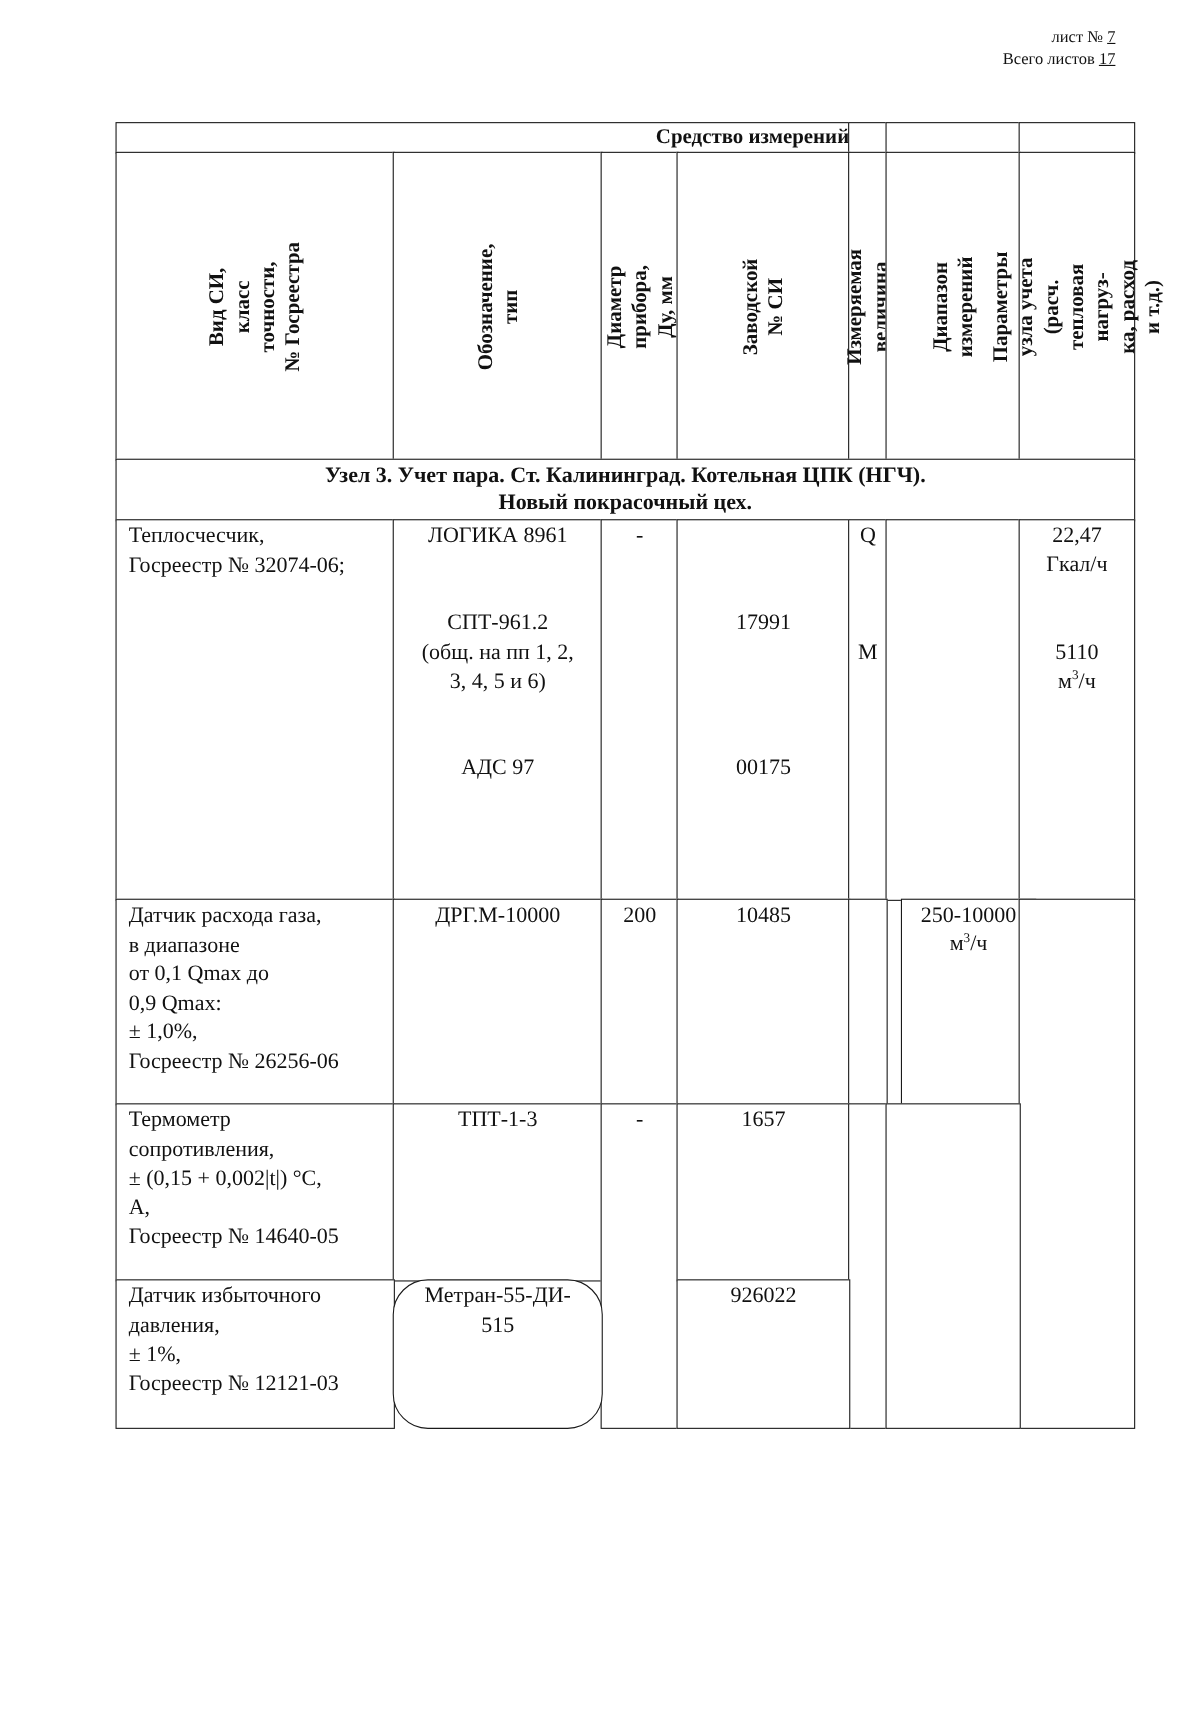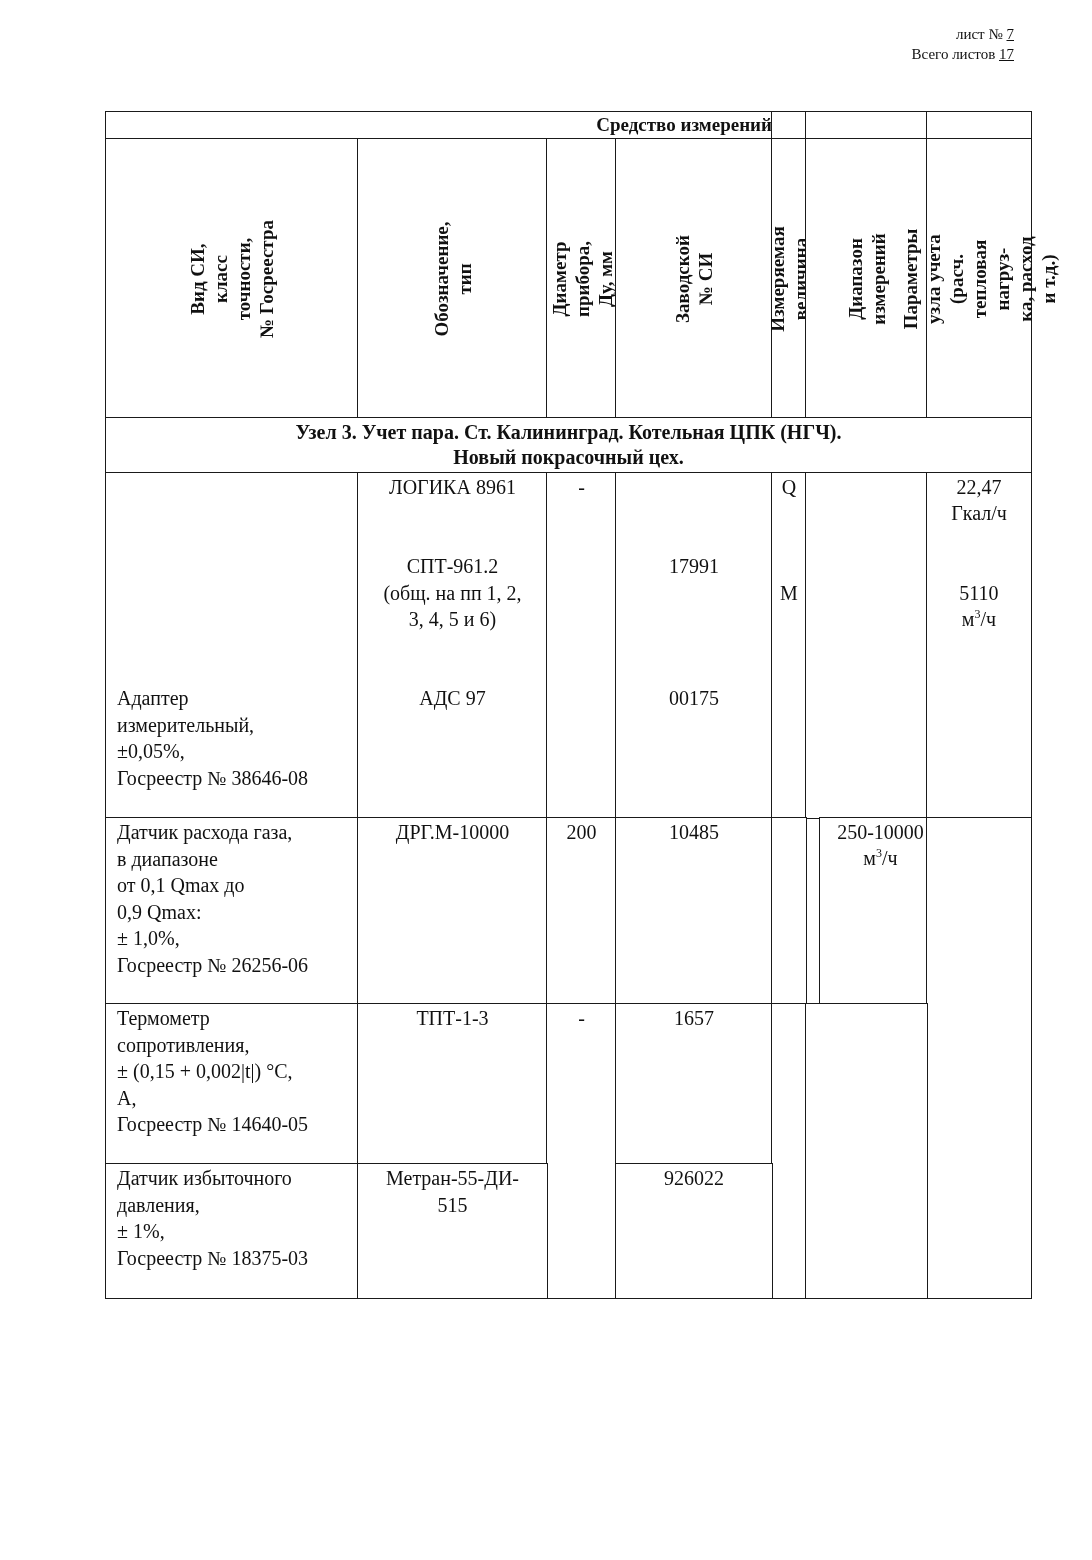--- a/index.html
+++ b/index.html
@@ -64,24 +64,22 @@
 (расч. тепловая нагруз-
 ка, расход и т.д.)</div>
   </div>
 
   <div class="cell" style="left:105px;top:417px;width:927px;height:57px;">
     <div class="node-title">Узел 3. Учет пара. Ст. Калининград. Котельная ЦПК (НГЧ).
 Новый покрасочный цех.</div>
   </div>
 
   <div class="cell" style="left:105px;top:472px;width:254px;height:347px;">
-    <div class="t" style="left:11px;top:212px;">Адаптер
-измерительный,
-±0,05%,
-Госреестр № 38646-08</div>
+    <div class="t" style="left:11px;top:1px;">Теплосчесчик,
+Госреестр № 32074-06;</div>
   </div>
   <div class="cell" style="left:357px;top:472px;width:191px;height:347px;">
     <div class="t c" style="left:0;right:0;top:1px;">ЛОГИКА 8961</div>
     <div class="t c" style="left:0;right:0;top:80px;">СПТ-961.2
 (общ. на пп 1, 2,
 3, 4, 5 и 6)</div>
     <div class="t c" style="left:0;right:0;top:212px;">АДС 97</div>
   </div>
   <div class="cell" style="left:546px;top:472px;width:71px;height:347px;">
     <div class="t c" style="left:0;right:0;top:1px;">-</div>
@@ -145,22 +143,22 @@
     <div class="t c" style="left:0;right:0;top:1px;">1657</div>
   </div>
 
   <div class="cell" style="left:771px;top:1003px;width:36px;height:296px;"></div>
   <div class="cell" style="left:805px;top:1003px;width:123px;height:296px;"></div>
 
   <div class="cell" style="left:105px;top:1163px;width:254px;height:136px;">
     <div class="t" style="left:11px;top:1px;">Датчик избыточного
 давления,
 ± 1%,
-Госреестр № 18375-03</div>
+Госреестр № 12121-03</div>
   </div>
-  <div class="cell" style="left:357px;top:1163px;width:191px;height:136px;">
+  <div class="cell" style="left:357px;top:1163px;width:191px;height:136px;border-radius:32px;">
     <div class="t c" style="left:0;right:0;top:1px;">Метран-55-ДИ-
 515</div>
   </div>
   <div class="cell" style="left:615px;top:1163px;width:158px;height:136px;">
     <div class="t c" style="left:0;right:0;top:1px;">926022</div>
   </div>
 </div>
 
 </body></html>

